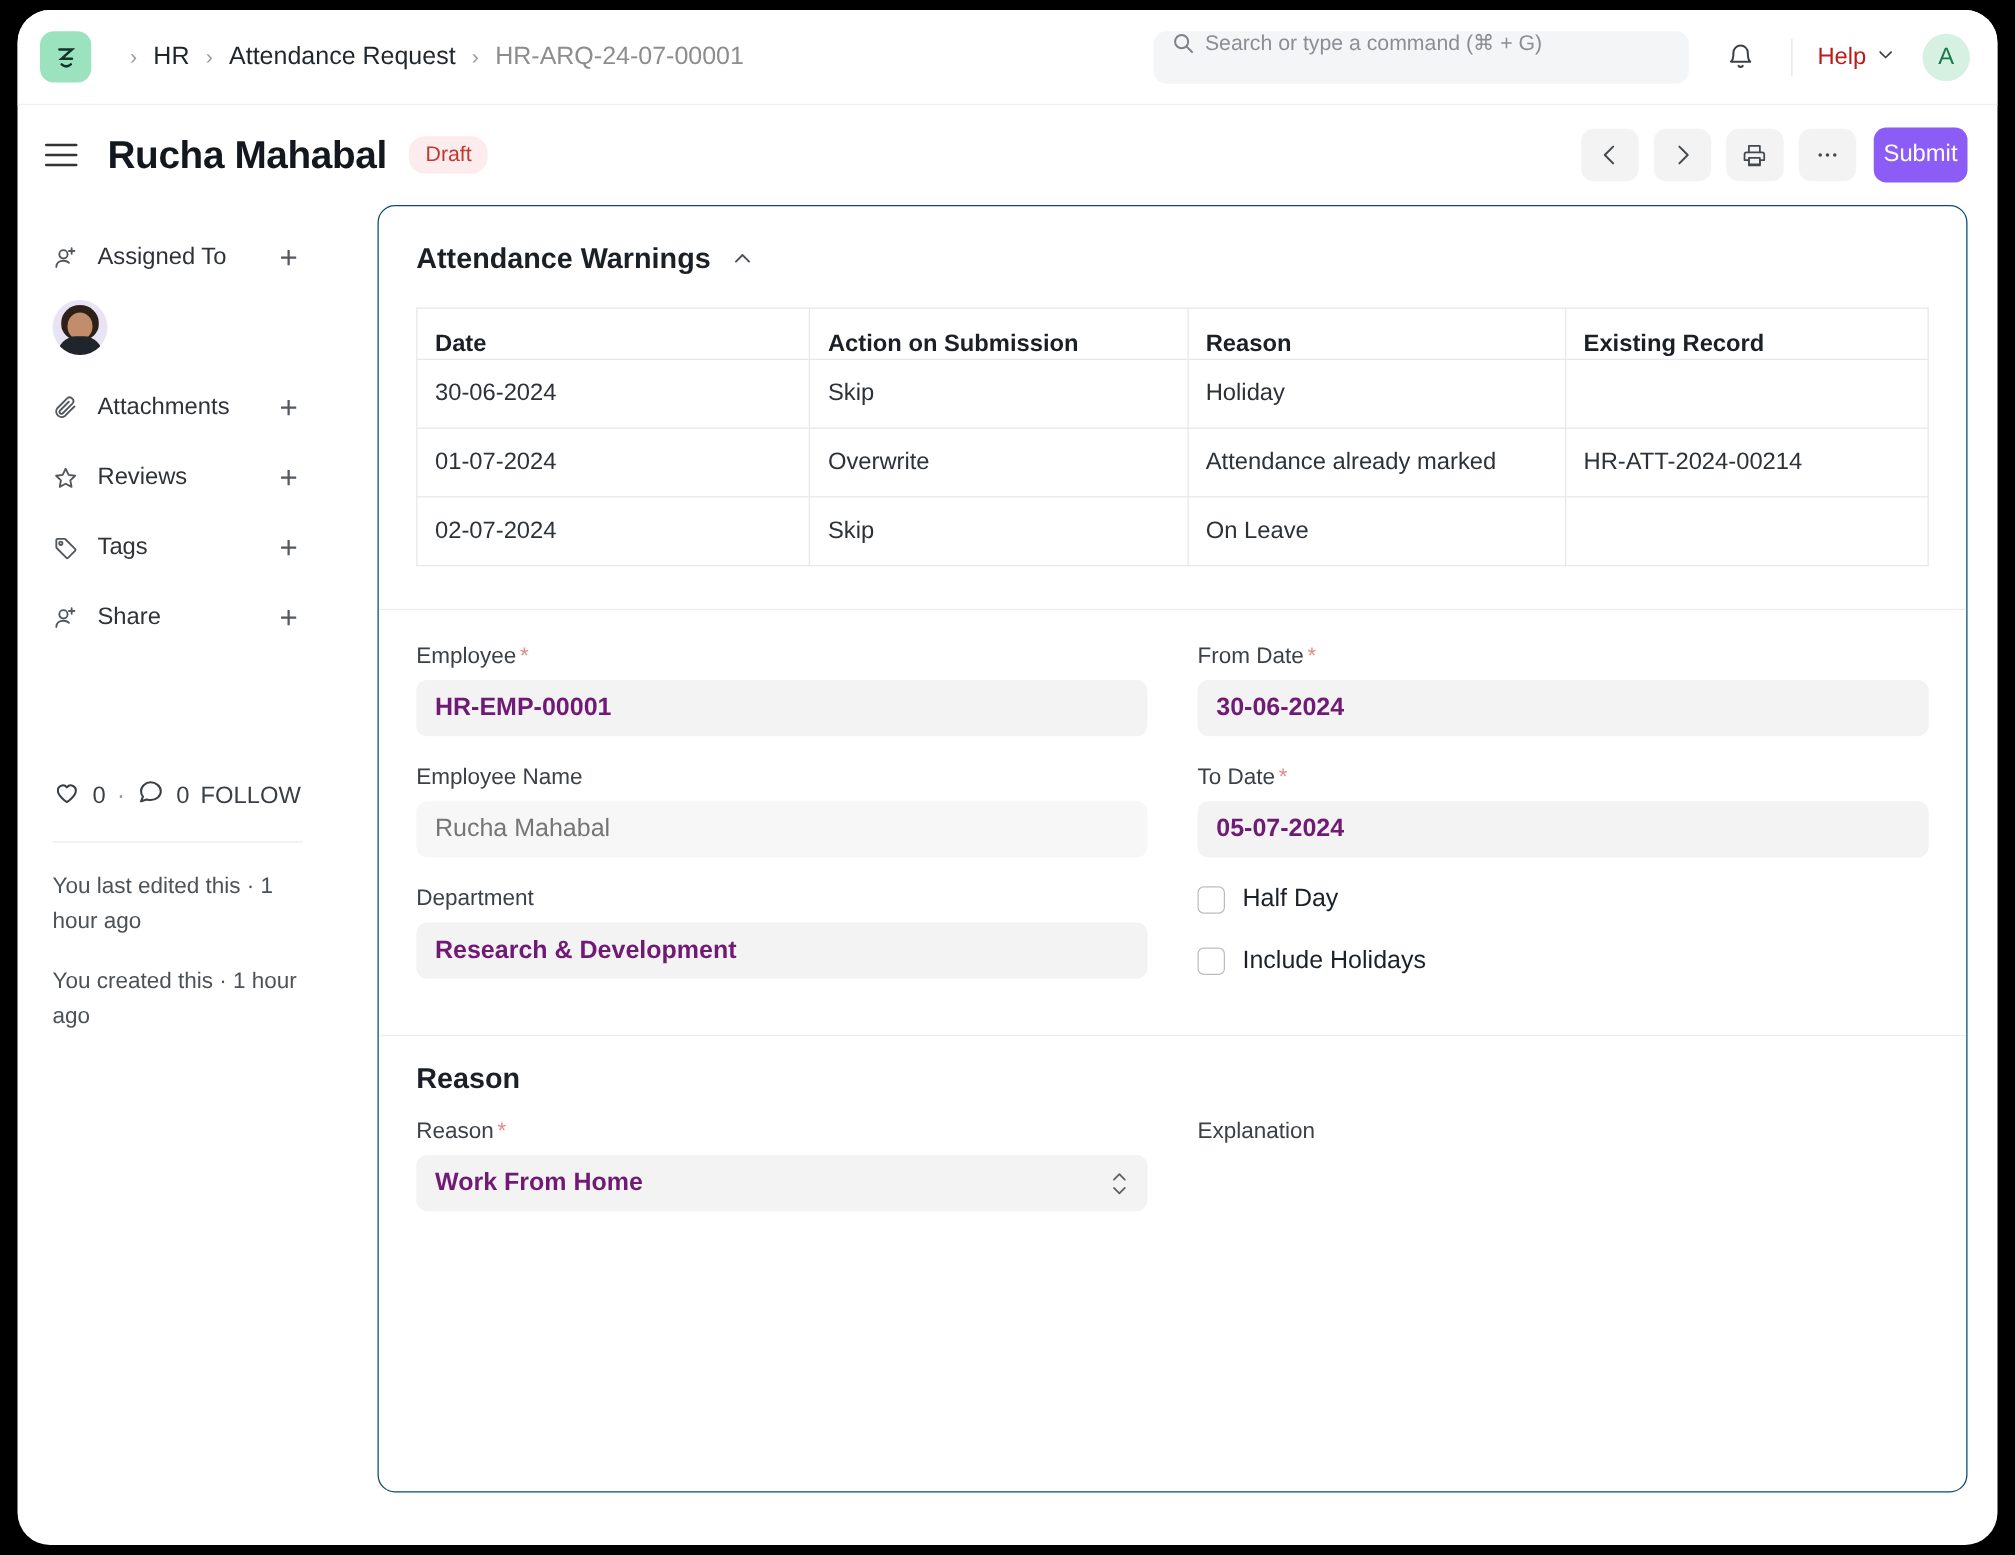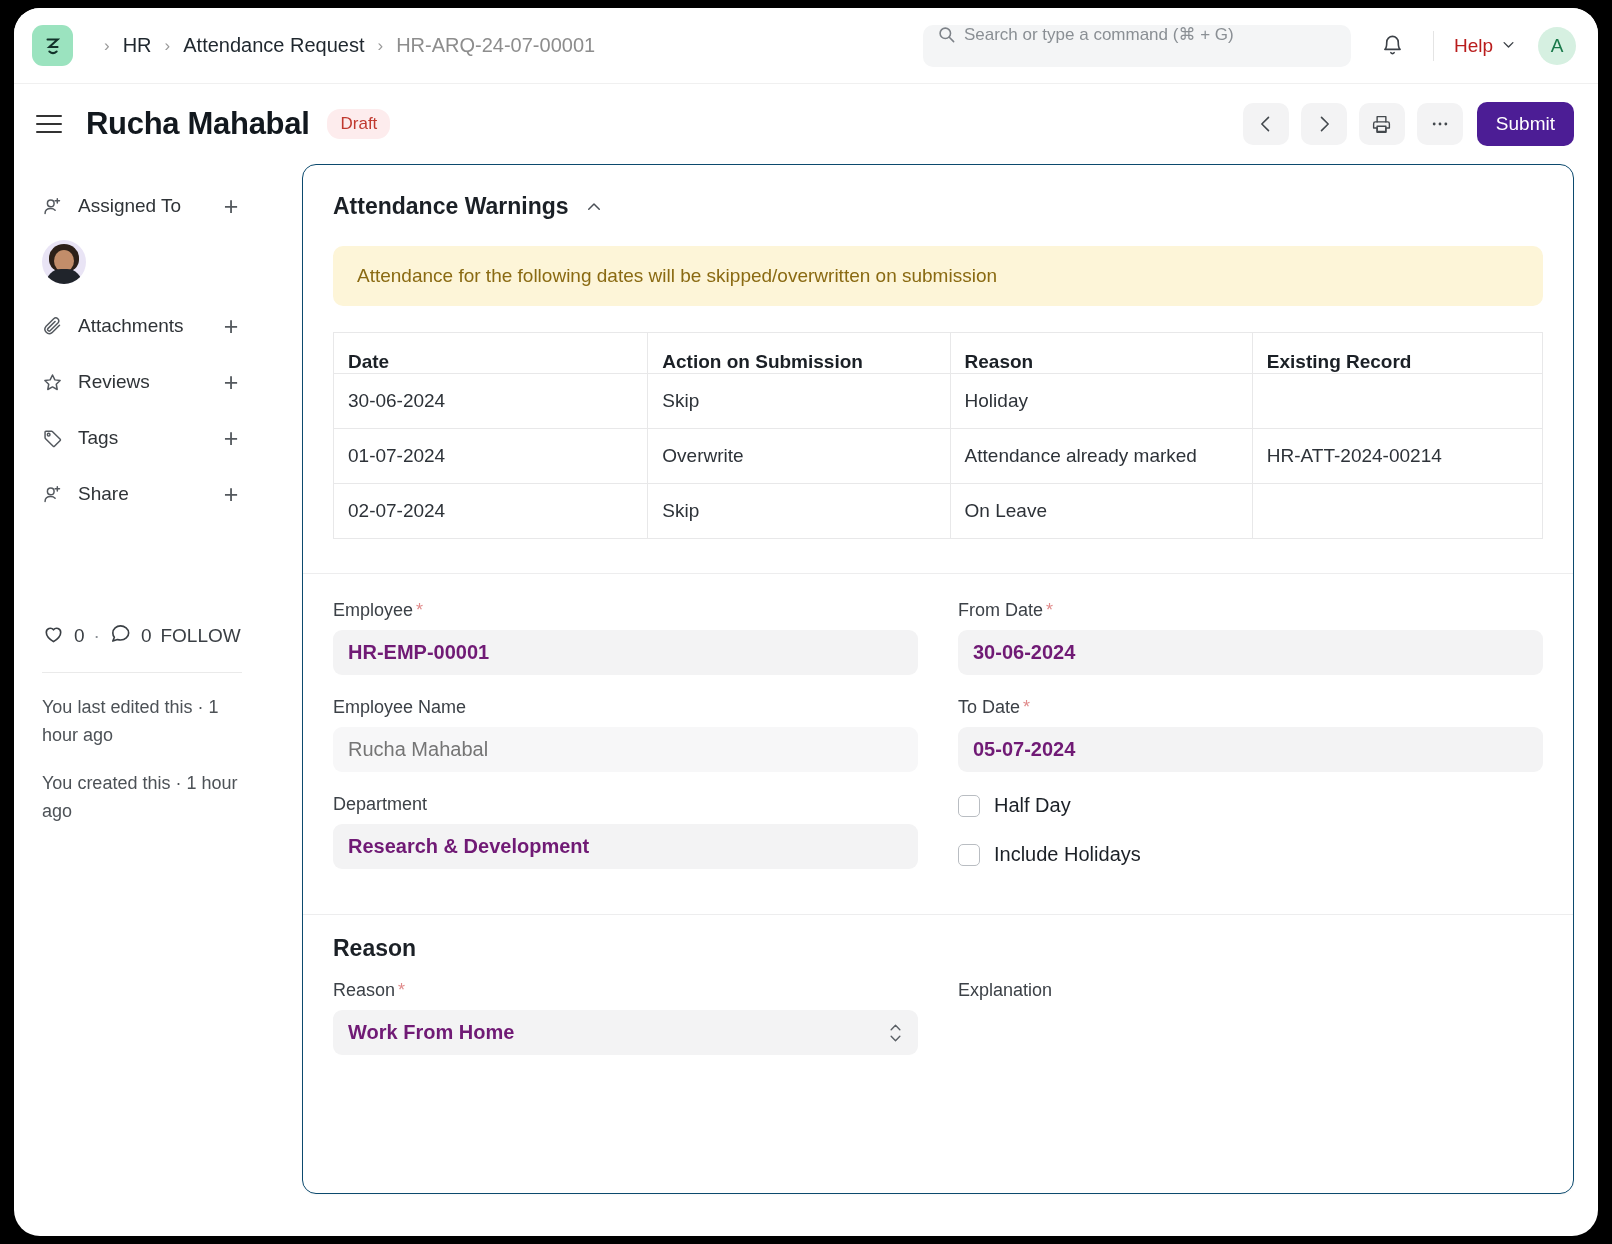--- a/index.html
+++ b/index.html
@@ -132,24 +132,24 @@
   .icon-btn {
     width: 46px; height: 42px;
     background: #f3f3f4;
     border-radius: 10px;
     display: flex; align-items: center; justify-content: center;
     margin-left: 12px;
     color: #43484d;
   }
   #submit-button {
     margin-left: 14px;
-    background: #4c1d95;
+    background: #8b5cf6;
     color: #fff;
     font-size: 19px;
-    padding: 0 19px;
+    padding: 0 8px;
     height: 44px;
     border-radius: 10px;
     display: flex; align-items: center; justify-content: center;
     border: none;
     font-family: "Liberation Sans", sans-serif;
   }
 
   
   #body-wrap {
     display: flex;
@@ -544,21 +544,20 @@
       <div class="card-section" id="warn-section">
         <div class="section-head">
           <span class="title">Attendance Warnings</span>
           <span class="chev-up">
             <svg width="18" height="18" viewBox="0 0 24 24" fill="none" stroke="#4b5057" stroke-width="2" stroke-linecap="round" stroke-linejoin="round">
               <path d="M5 15l7-7 7 7"></path>
             </svg>
           </span>
         </div>
 
-        <div id="warn-alert">Attendance for the following dates will be skipped/overwritten on submission</div>
 
         <table id="warn-table">
           <colgroup>
               <col class="c1">
               <col class="c2">
               <col class="c3">
               <col class="c4">
             </colgroup>
           <thead>
             <tr>

